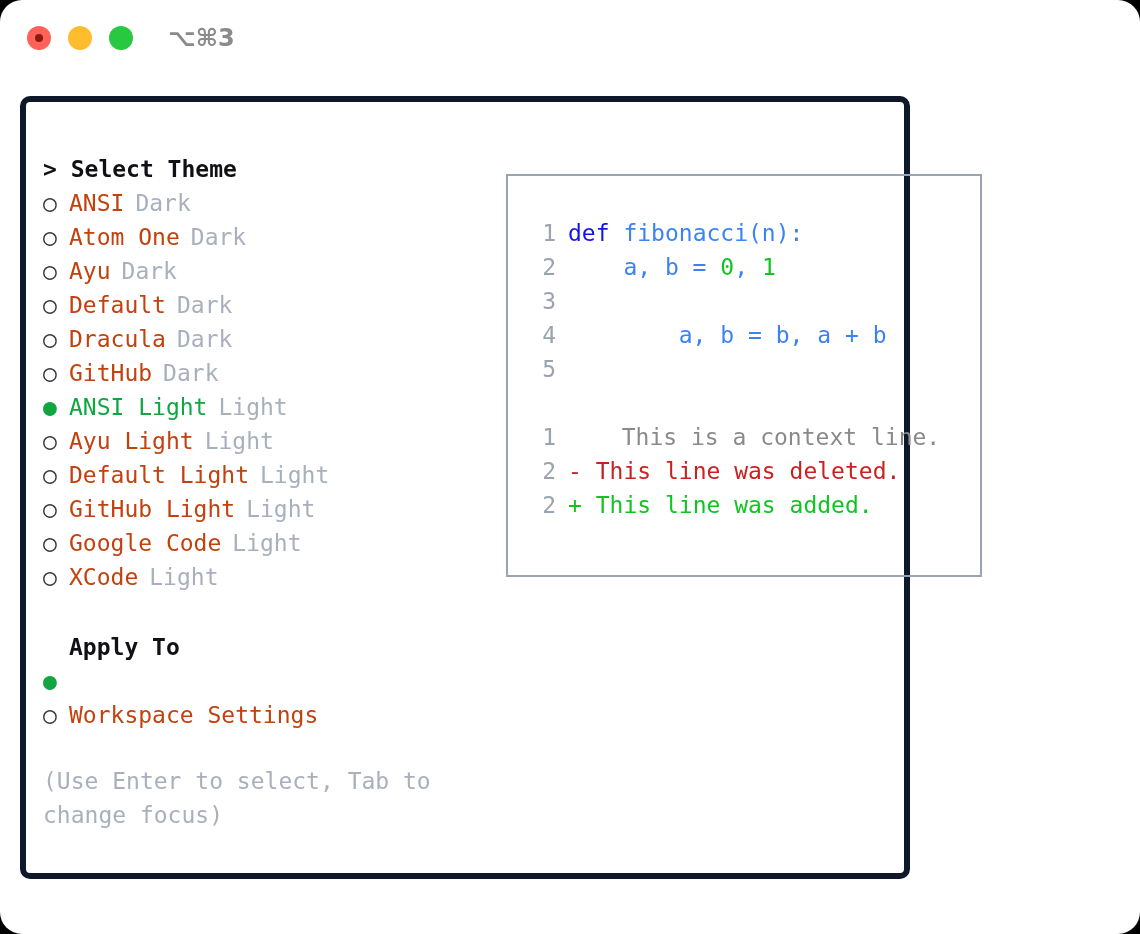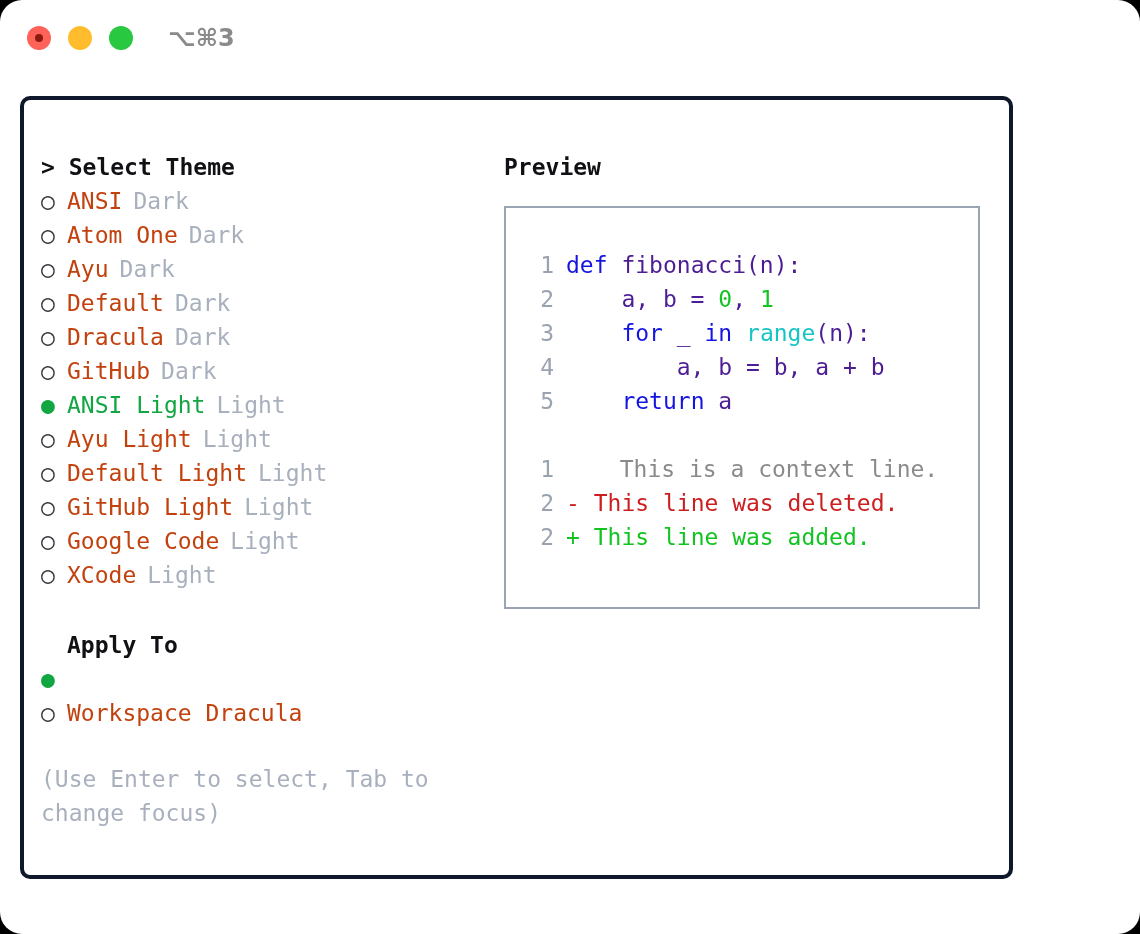--- a/index.html
+++ b/index.html
@@ -68,23 +68,23 @@
     color: #8a8a8a;
     letter-spacing: 0px;
     font-family: "DejaVu Sans", "Liberation Sans", sans-serif;
   }
 
   
   .panel {
     position: absolute;
     left: 20px;
     top: 96px;
-    width: 993px;
+    width: 890px;
     height: 783px;
-    border: 4px solid #0f172a;
+    border: 6px solid #0f172a;
     border-radius: 10px;
     box-sizing: border-box;
   }
 
   
   .left-col {
     position: absolute;
     left: 17px;
     top: 50px;
     width: 430px;
@@ -165,21 +165,21 @@
     line-height: 34px;
     white-space: pre;
   }
   .lnum {
     width: 30px;
     flex: 0 0 30px;
     text-align: right;
     color: #9aa3b0;
     padding-right: 12px;
   }
-  .code-txt { color: #4c1d95; }
+  .code-txt { color: #3b82f6; }
   .kw  { color: #1414e0; }
   .fn  { color: #18c4c4; }
   .num { color: #12c422; }
 
   .blank-line { height: 34px; }
 
   .diff-ctx { color: #8a8a8a; margin-left: 13px; }
   .diff-del { color: #cc2020; }
   .diff-add { color: #12c422; }
 </style>
@@ -216,36 +216,35 @@
           <div class="opt-row"><span class="bullet">○</span><span class="opt-name">Google Code</span><span class="opt-tag">Light</span></div>
           <div class="opt-row"><span class="bullet">○</span><span class="opt-name">XCode</span><span class="opt-tag">Light</span></div>
         </div>
 
       <div class="spacer-lg"></div>
 
       <div class="apply-label">Apply To</div>
 
       <div id="apply-list">
           <div class="opt-row selected"><span class="bullet sel">●</span></div>
-          <div class="opt-row"><span class="bullet">○</span><span class="opt-name">Workspace Dracula</span></div>
+          <div class="opt-row"><span class="bullet">○</span><span class="opt-name">Workspace Settings</span></div>
         </div>
 
       <div class="hint">(Use Enter to select, Tab to change focus)</div>
     </div>
 
     <div class="right-col">
-      <div class="preview-title">Preview</div>
 
       <div class="preview-box">
         <div id="code-block">
             <div class="code-line"><span class="lnum">1</span><span><span class="kw">def</span><span class="code-txt"> fibonacci(n):</span></span></div>
             <div class="code-line"><span class="lnum">2</span><span><span class="code-txt">    a, b = </span><span class="num">0</span><span class="code-txt">, </span><span class="num">1</span></span></div>
-            <div class="code-line"><span class="lnum">3</span><span><span class="code-txt">    </span><span class="kw">for</span><span class="code-txt"> _ </span><span class="kw">in</span><span class="code-txt"> </span><span class="fn">range</span><span class="code-txt">(n):</span></span></div>
+            <div class="code-line"><span class="lnum">3</span></div>
             <div class="code-line"><span class="lnum">4</span><span><span class="code-txt">        a, b = b, a + b</span></span></div>
-            <div class="code-line"><span class="lnum">5</span><span><span class="code-txt">    </span><span class="kw">return</span><span class="code-txt"> a</span></span></div>
+            <div class="code-line"><span class="lnum">5</span></div>
           </div>
         <div class="blank-line"></div>
         <div id="diff-block">
             <div class="code-line"><span class="lnum">1</span><span class="diff-ctx">  </span><span class="diff-ctx">This is a context line.</span></div>
             <div class="code-line"><span class="lnum">2</span><span class="diff-del">- </span><span class="diff-del">This line was deleted.</span></div>
             <div class="code-line"><span class="lnum">2</span><span class="diff-add">+ </span><span class="diff-add">This line was added.</span></div>
           </div>
       </div>
     </div>
 

